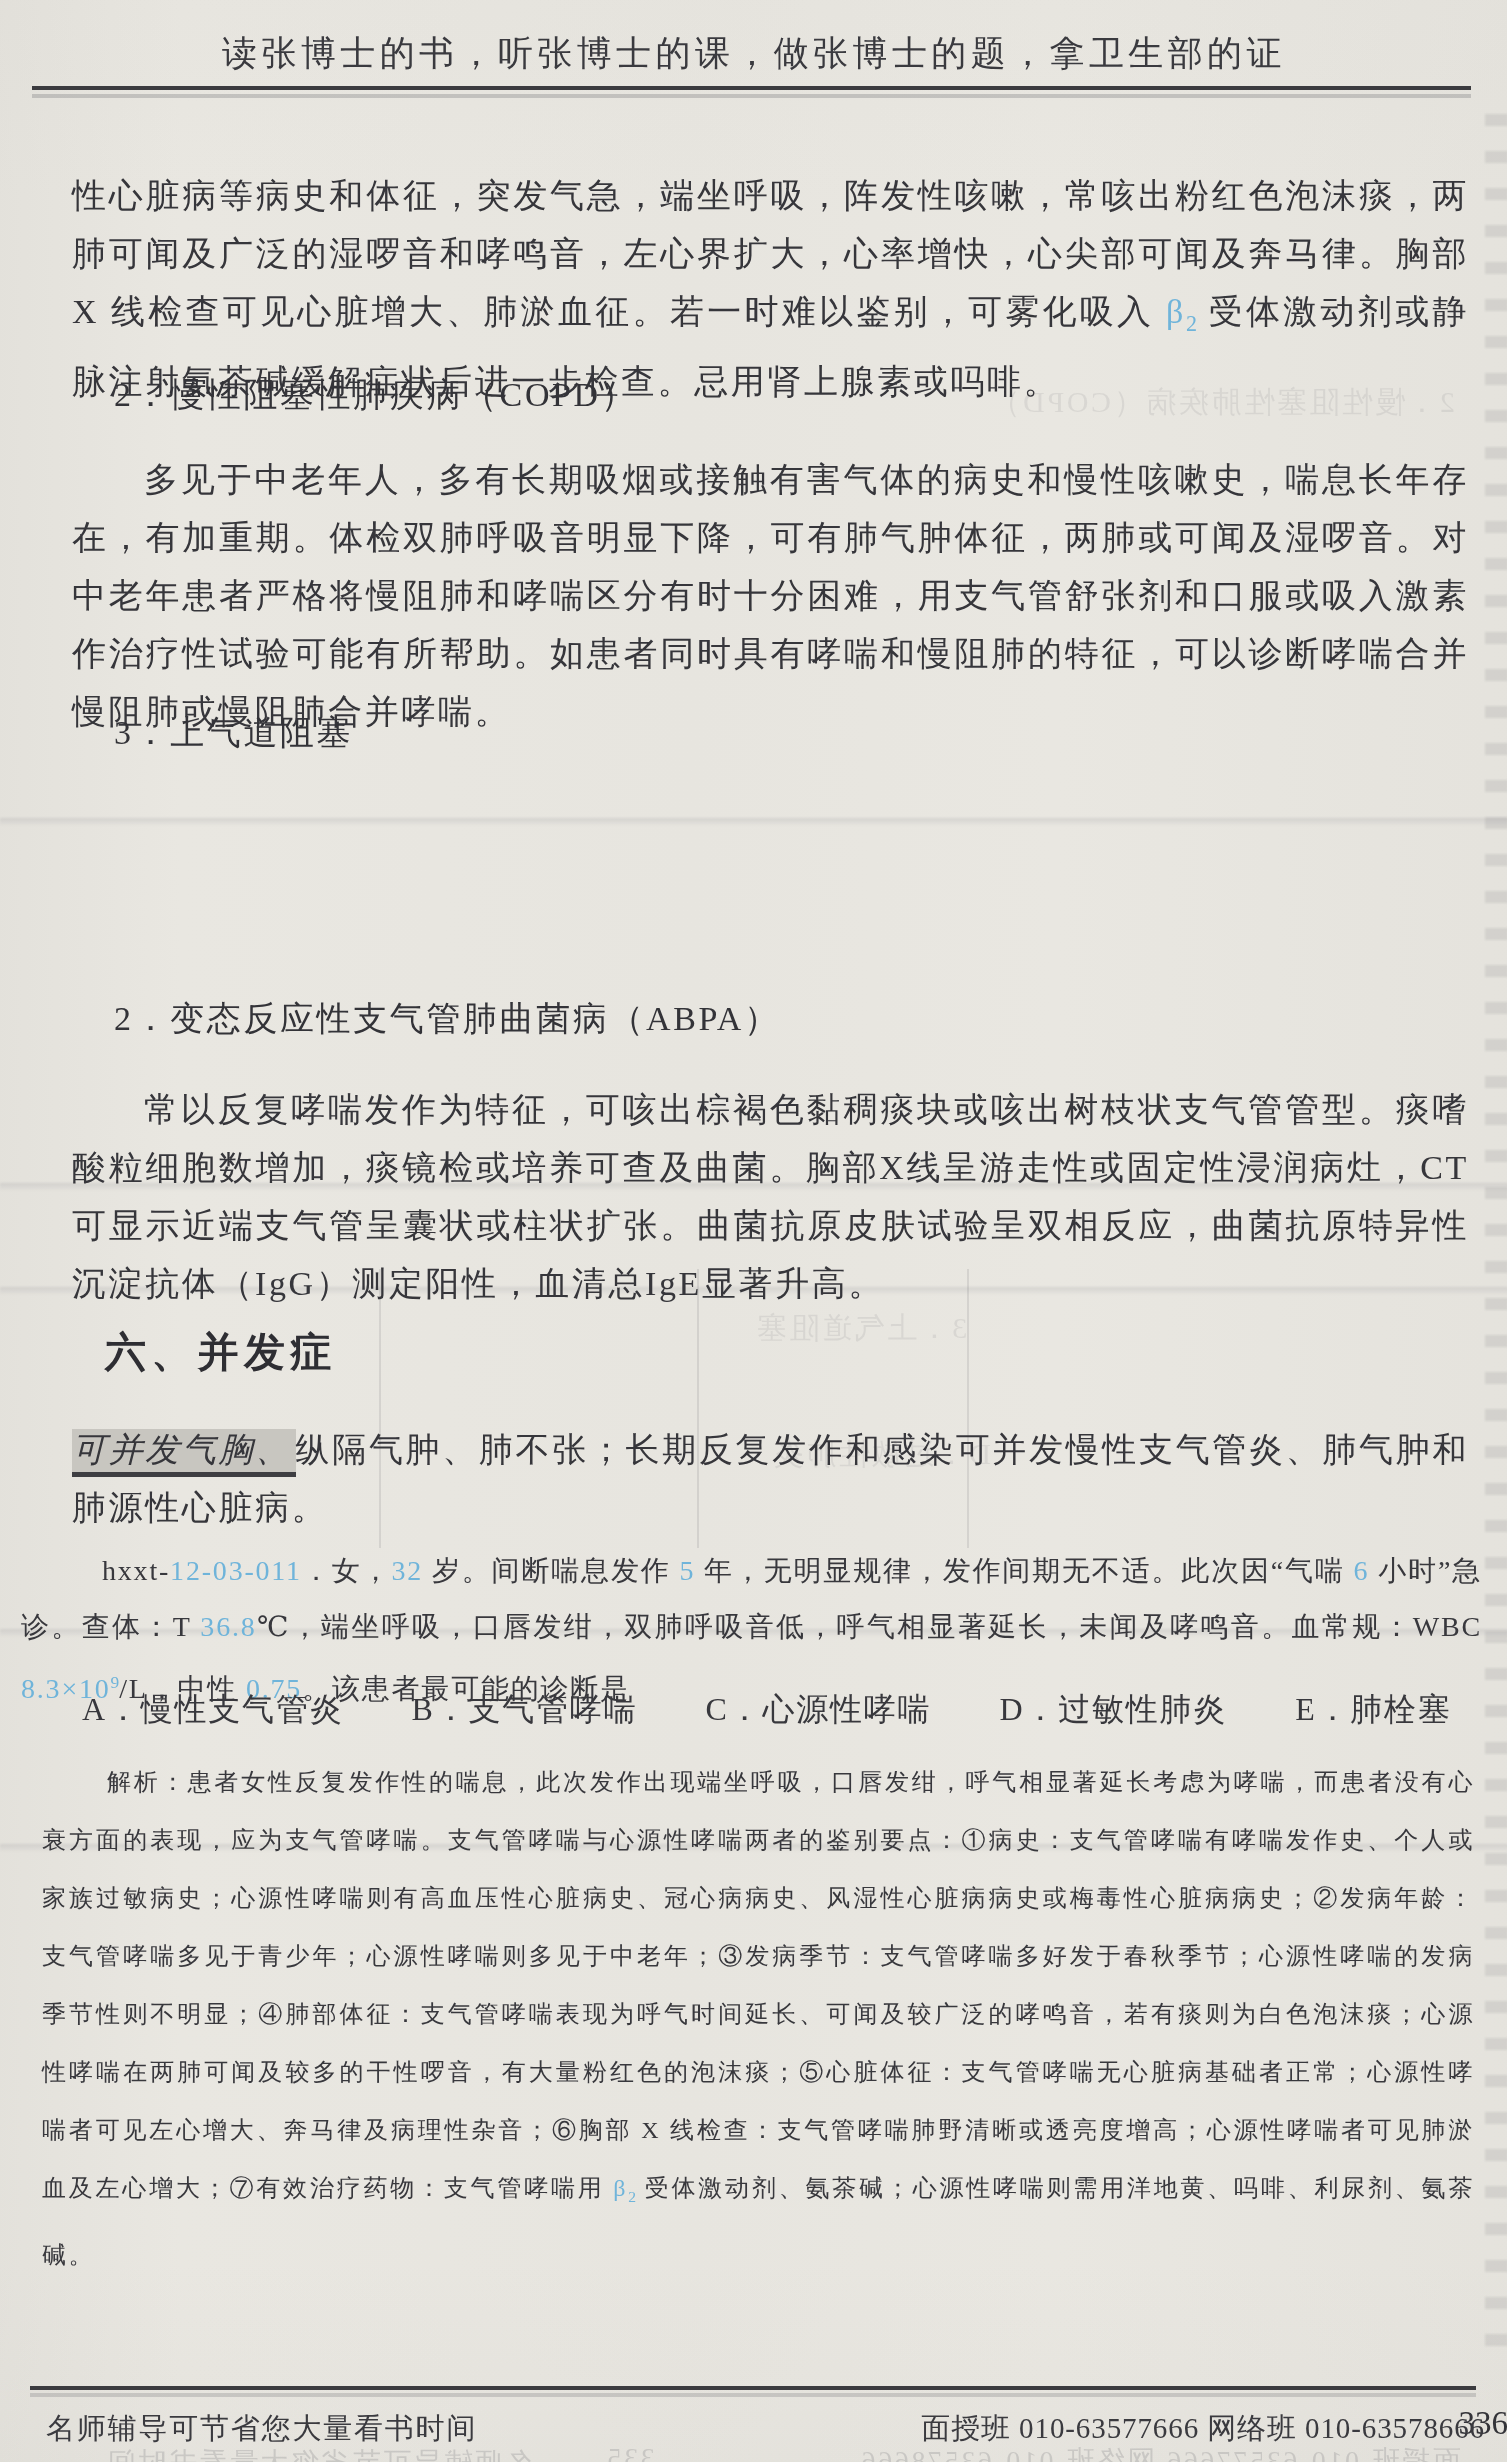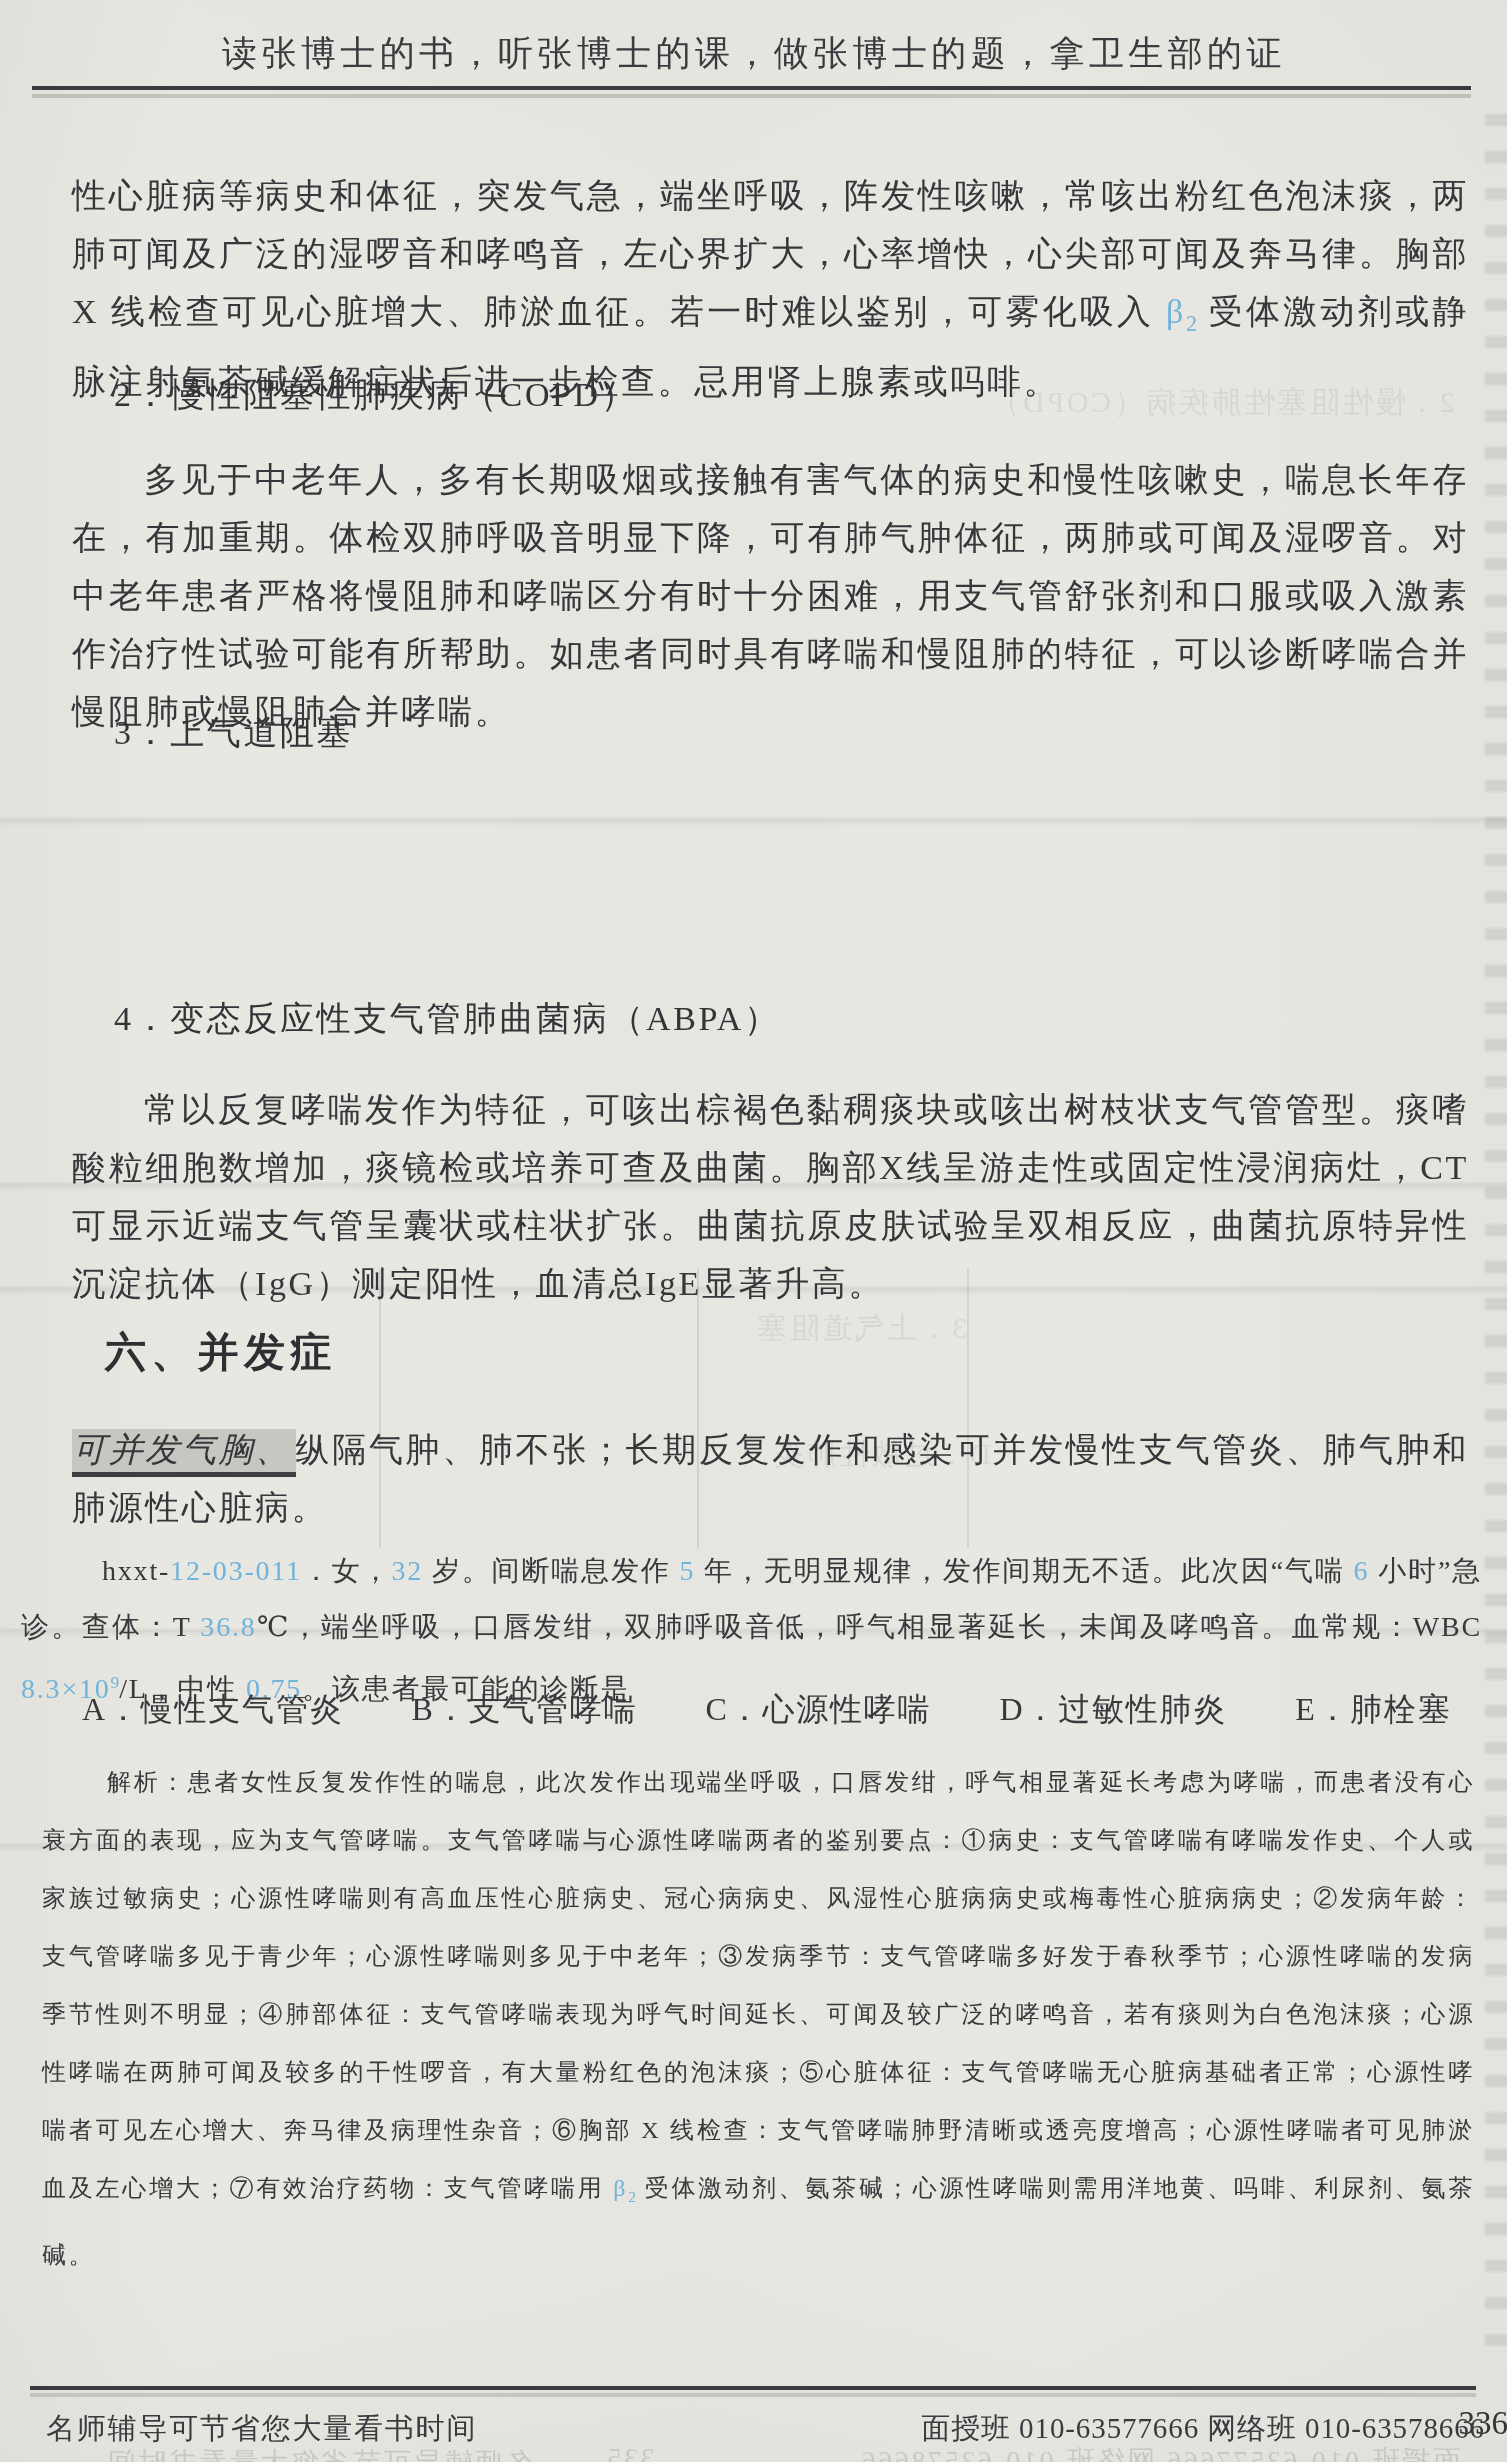--- a/index.html
+++ b/index.html
@@ -126,21 +126,21 @@
   <div class="abs ghost" style="top:1308px;left:754px">3．上气道阻塞</div>
   <div class="abs ghost" style="top:1434px;left:771px">D．过敏性肺炎</div>
 
   <p class="abs body-par" style="top:133px"><span>性心脏病等病史和体征，突发气急，端坐呼吸，阵发性咳嗽，常咳出粉红色泡沫痰，两肺可闻及广泛的湿啰音和哮鸣音，左心界扩大，心率增快，心尖部可闻及奔马律。胸部 X 线检查可见心脏增大、肺淤血征。若一时难以鉴别，可雾化吸入 </span><span class="blue"><span>β</span><span class="sub">2</span></span><span> 受体激动剂或静脉注射氨茶碱缓解症状后进一步检查。忌用肾上腺素或吗啡。</span></p>
 
   <div class="abs sec-head" style="top:372px">2．慢性阻塞性肺疾病（COPD）</div>
   <p class="abs body-par indent" style="top:417px">多见于中老年人，多有长期吸烟或接触有害气体的病史和慢性咳嗽史，喘息长年存在，有加重期。体检双肺呼吸音明显下降，可有肺气肿体征，两肺或可闻及湿啰音。对中老年患者严格将慢阻肺和哮喘区分有时十分困难，用支气管舒张剂和口服或吸入激素作治疗性试验可能有所帮助。如患者同时具有哮喘和慢阻肺的特征，可以诊断哮喘合并慢阻肺或慢阻肺合并哮喘。</p>
 
   <div class="abs sec-head" style="top:710px">3．上气道阻塞</div>
 
-  <div class="abs sec-head" style="top:996px">4．变态反应性支气管肺曲菌病（ABPA）</div>
+  <div class="abs sec-head" style="top:996px">2．变态反应性支气管肺曲菌病（ABPA）</div>
   <p class="abs body-par indent" style="top:1047px">常以反复哮喘发作为特征，可咳出棕褐色黏稠痰块或咳出树枝状支气管管型。痰嗜酸粒细胞数增加，痰镜检或培养可查及曲菌。胸部X线呈游走性或固定性浸润病灶，CT可显示近端支气管呈囊状或柱状扩张。曲菌抗原皮肤试验呈双相反应，曲菌抗原特异性沉淀抗体（IgG）测定阳性，血清总IgE显著升高。</p>
 
   <div class="abs big-head" style="top:1325px">六、并发症</div>
   <p class="abs body-par" style="top:1387px"><span class="hl">可并发气胸、</span><span>纵隔气肿、肺不张；长期反复发作和感染可并发慢性支气管炎、肺气肿和肺源性心脏病。</span></p>
 
   <p class="abs q-par" style="top:1515px"><span>hxxt-</span><span class="blue">12-03-011</span><span>．女，</span><span class="blue">32</span><span> 岁。间断喘息发作 </span><span class="blue">5</span><span> 年，无明显规律，发作间期无不适。此次因“气喘 </span><span class="blue">6</span><span> 小时”急诊。查体：T </span><span class="blue">36.8</span><span>℃，端坐呼吸，口唇发绀，双肺呼吸音低，呼气相显著延长，未闻及哮鸣音。血常规：WBC </span><span class="blue">8.3×10</span><span class="blue sup">9</span><span>/L，中性 </span><span class="blue">0.75</span><span>。该患者最可能的诊断是</span></p>
 
   <div class="abs choices-row" style="top:1688px">
     <span class="choice">A．慢性支气管炎</span><span class="choice">B．支气管哮喘</span><span class="choice">C．心源性哮喘</span><span class="choice">D．过敏性肺炎</span><span class="choice">E．肺栓塞</span>
   </div>

